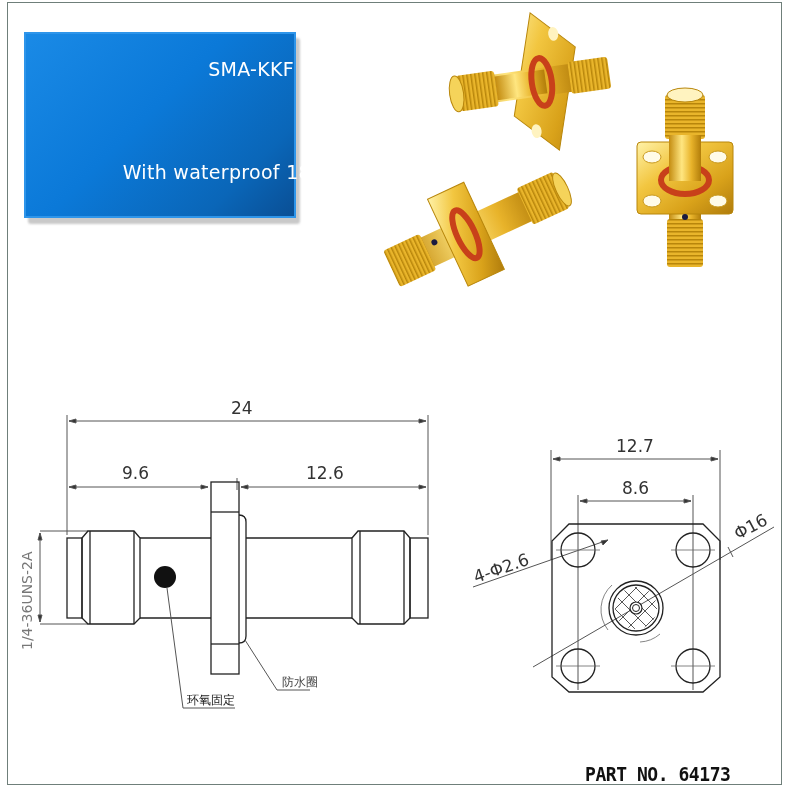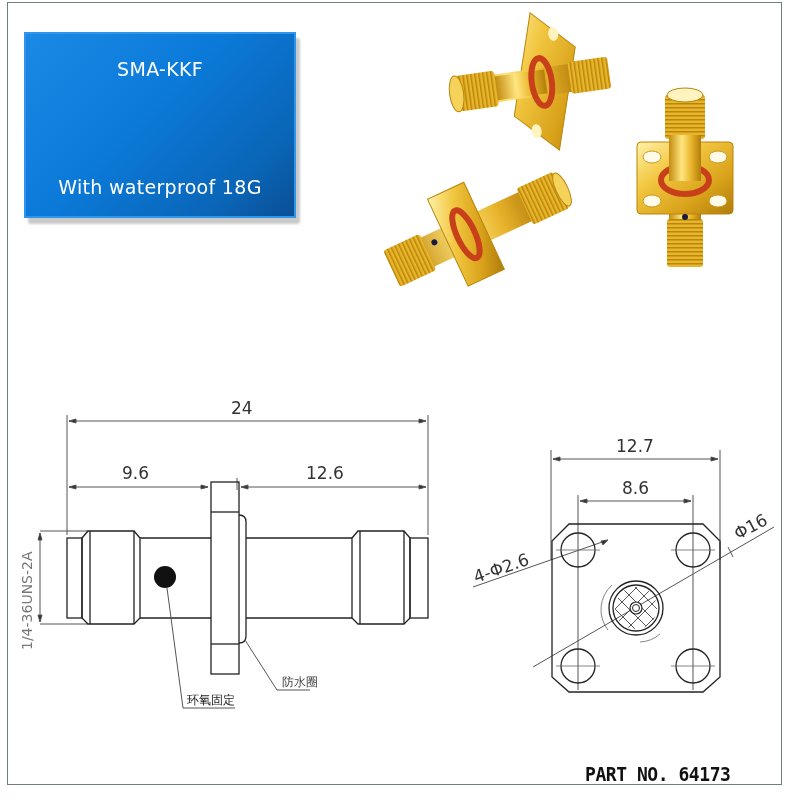--- a/index.html
+++ b/index.html
@@ -2,22 +2,22 @@
 <html><head>
 <meta charset="utf-8">
 <style>
   html, body { margin:0; padding:0; background:#ffffff; }
   body { width:790px; height:800px; position:relative; overflow:hidden; font-family:"DejaVu Sans", sans-serif; }
   .frame { position:absolute; left:7px; top:2px; width:775px; height:783px; border:1.5px solid #6f7f7a; box-sizing:border-box; }
   .infobox-shadow { position:absolute; left:28px; top:38px; width:272px; height:186px; background:#c9c9c9; border-radius:3px; filter:blur(1px); }
   .infobox { position:absolute; left:24px; top:32px; width:272px; height:186px;
     background:linear-gradient(135deg,#1a8ae6 0%,#0b79d8 45%,#0a66b8 80%,#0a4f95 100%);
     box-sizing:border-box; border:2px solid #2e95ea; }
-  .infobox .line { position:absolute; left:0; width:100%; text-align:center; color:#ffffff; font-family:"DejaVu Sans", sans-serif; font-size:19px; letter-spacing:0.3px; }
-  .l1 { top:24px; } .l2 { top:80px; } .l3 { top:142px; }
+  .infobox .line { position:absolute; left:0; width:100%; text-align:right; color:#ffffff; font-family:"DejaVu Sans", sans-serif; font-size:19px; letter-spacing:0.3px; }
+  .l1 { top:24px; } .l2 { top:80px; } .l3 { top:127px;padding-left:32px; }
   svg { position:absolute; left:0; top:0; }
   .dim { font-family:"DejaVu Sans", sans-serif; font-size:17px; fill:#333; }
   .part { position:absolute; left:585px; top:762px; font-family:"DejaVu Sans Mono", monospace; font-size:20px; font-weight:bold; color:#111; letter-spacing:-0.5px; transform:scaleX(0.9); transform-origin:left; }
 </style>
 </head>
 <body>
 
 <div class="frame"></div>
 
 <div class="infobox-shadow"></div>

